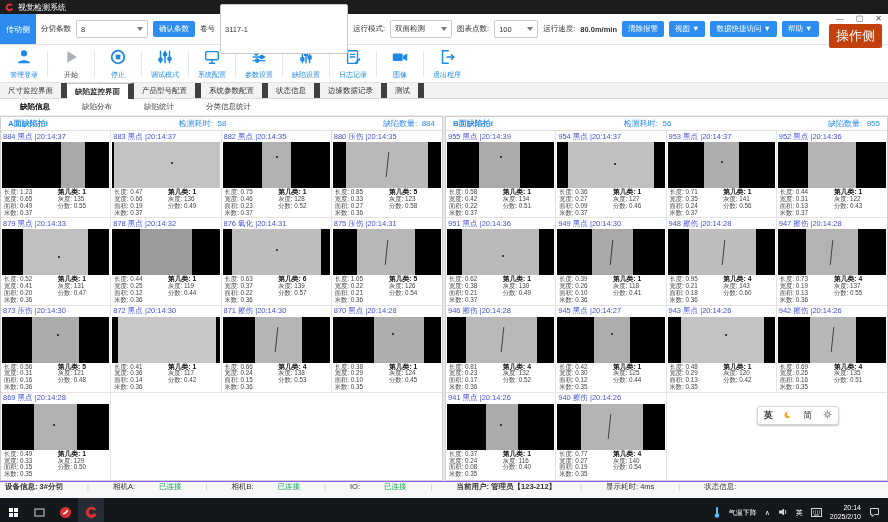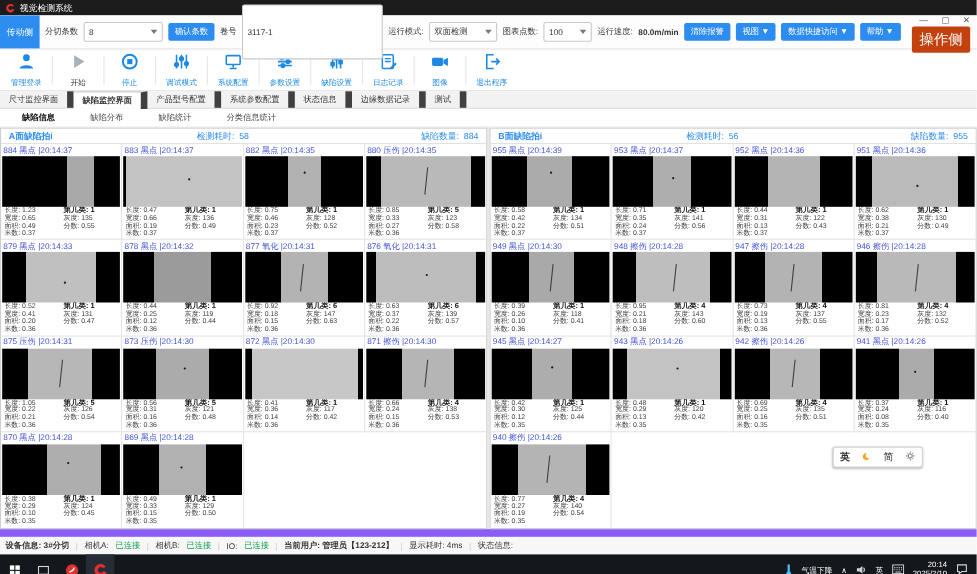--- a/index.html
+++ b/index.html
@@ -59,22 +59,22 @@
           padding-left:2px;white-space:nowrap;overflow:hidden}
   .cell-img{height:46px;flex:0 0 46px;position:relative;margin:0 1px}
   .speck{position:absolute;width:2px;height:2px;background:#181818;border-radius:50%}
   .scratch{position:absolute;width:1px;height:55%;top:22%;background:rgba(45,45,45,.85);
            transform:rotate(6deg)}
   .cell-info{flex:1;display:flex;font-size:6.3px;line-height:6.8px;color:#444;padding:1px 3px}
   .ci-l{width:52%}
   .ci-r{flex:1}
   .ci-cls{font-weight:bold;color:#111;font-size:6.8px}
   
-  .statusbar{height:16px;background:#f7f7f7;border-top:7px solid #8b5cf6;display:flex;
-             align-items:center;gap:6px;padding:0 5px;font-size:7.5px;color:#333;white-space:nowrap}
+  .statusbar{height:16px;background:#f7f7f7;border-top:1px solid #8b5cf6;display:flex;
+             align-items:flex-start;gap:24px;padding:0 5px;font-size:7.5px;color:#333;white-space:nowrap}
   .green{color:#12a054}
   .sb-sep{color:#c8c8c8}
   
   .taskbar{height:29px;background:#14171c;display:flex;align-items:center;color:#fff}
   .tb-icon{width:26px;height:29px;display:flex;align-items:center;justify-content:center}
   .tb-icon.active{background:#262c35;box-shadow:inset 0 -2px 0 #4cc2ff}
   .start-grid{display:grid;grid-template-columns:4px 4px;grid-template-rows:4px 4px;gap:1px}
   .start-grid span{background:#fff}
   .tray{margin-left:auto;display:flex;align-items:center;gap:8px;padding-right:8px;font-size:7px}
   .clock{display:flex;flex-direction:column;align-items:flex-end;font-size:7px;line-height:8.5px}
@@ -347,39 +347,20 @@
               <div>米数: 0.36</div>
             </div>
             <div class="ci-r">
               <div class="ci-cls">第几类: 1</div>
               <div>灰度: 119</div>
               <div>分数: 0.44</div>
             </div>
           </div>
         </div>
         <div class="cell">
-          <div class="cell-h">877 氧化 |20:14:31</div>
-          <div class="cell-img" style="background:linear-gradient(90deg,#000 0%,#000 30%,#b3b3b3 30%,#b3b3b3 70%,#000 70%,#000 100%)">
-            <span class="scratch" style="left:48%"></span>
-          </div>
-          <div class="cell-info">
-            <div class="ci-l">
-              <div>长度: 0.92</div>
-              <div>宽度: 0.18</div>
-              <div>面积: 0.15</div>
-              <div>米数: 0.36</div>
-            </div>
-            <div class="ci-r">
-              <div class="ci-cls">第几类: 6</div>
-              <div>灰度: 147</div>
-              <div>分数: 0.63</div>
-            </div>
-          </div>
-        </div>
-        <div class="cell">
           <div class="cell-h">876 氧化 |20:14:31</div>
           <div class="cell-img" style="background:linear-gradient(90deg,#000 0%,#000 8%,#bdbdbd 8%,#bdbdbd 92%,#000 92%,#000 100%)">
             <span class="speck" style="left:50%;top:42%"></span>
           </div>
           <div class="cell-info">
             <div class="ci-l">
               <div>长度: 0.63</div>
               <div>宽度: 0.37</div>
               <div>面积: 0.22</div>
               <div>米数: 0.36</div>
@@ -521,20 +502,39 @@
             <div class="ci-l">
               <div>长度: 0.58</div>
               <div>宽度: 0.42</div>
               <div>面积: 0.22</div>
               <div>米数: 0.37</div>
             </div>
             <div class="ci-r">
               <div class="ci-cls">第几类: 1</div>
               <div>灰度: 134</div>
               <div>分数: 0.51</div>
+            </div>
+          </div>
+        </div>
+        <div class="cell">
+          <div class="cell-h">954 黑点 |20:14:37</div>
+          <div class="cell-img" style="background:linear-gradient(90deg,#000 0%,#000 10%,#c0c0c0 10%,#c0c0c0 90%,#000 90%,#000 100%)">
+            <span class="speck" style="left:53%;top:45%"></span>
+          </div>
+          <div class="cell-info">
+            <div class="ci-l">
+              <div>长度: 0.36</div>
+              <div>宽度: 0.27</div>
+              <div>面积: 0.09</div>
+              <div>米数: 0.37</div>
+            </div>
+            <div class="ci-r">
+              <div class="ci-cls">第几类: 1</div>
+              <div>灰度: 127</div>
+              <div>分数: 0.46</div>
             </div>
           </div>
         </div>
         <div class="cell">
           <div class="cell-h">953 黑点 |20:14:37</div>
           <div class="cell-img" style="background:linear-gradient(90deg,#000 0%,#000 34%,#aeaeae 34%,#aeaeae 66%,#000 66%,#000 100%)">
             <span class="speck" style="left:50%;top:40%"></span>
           </div>
           <div class="cell-info">
             <div class="ci-l">

